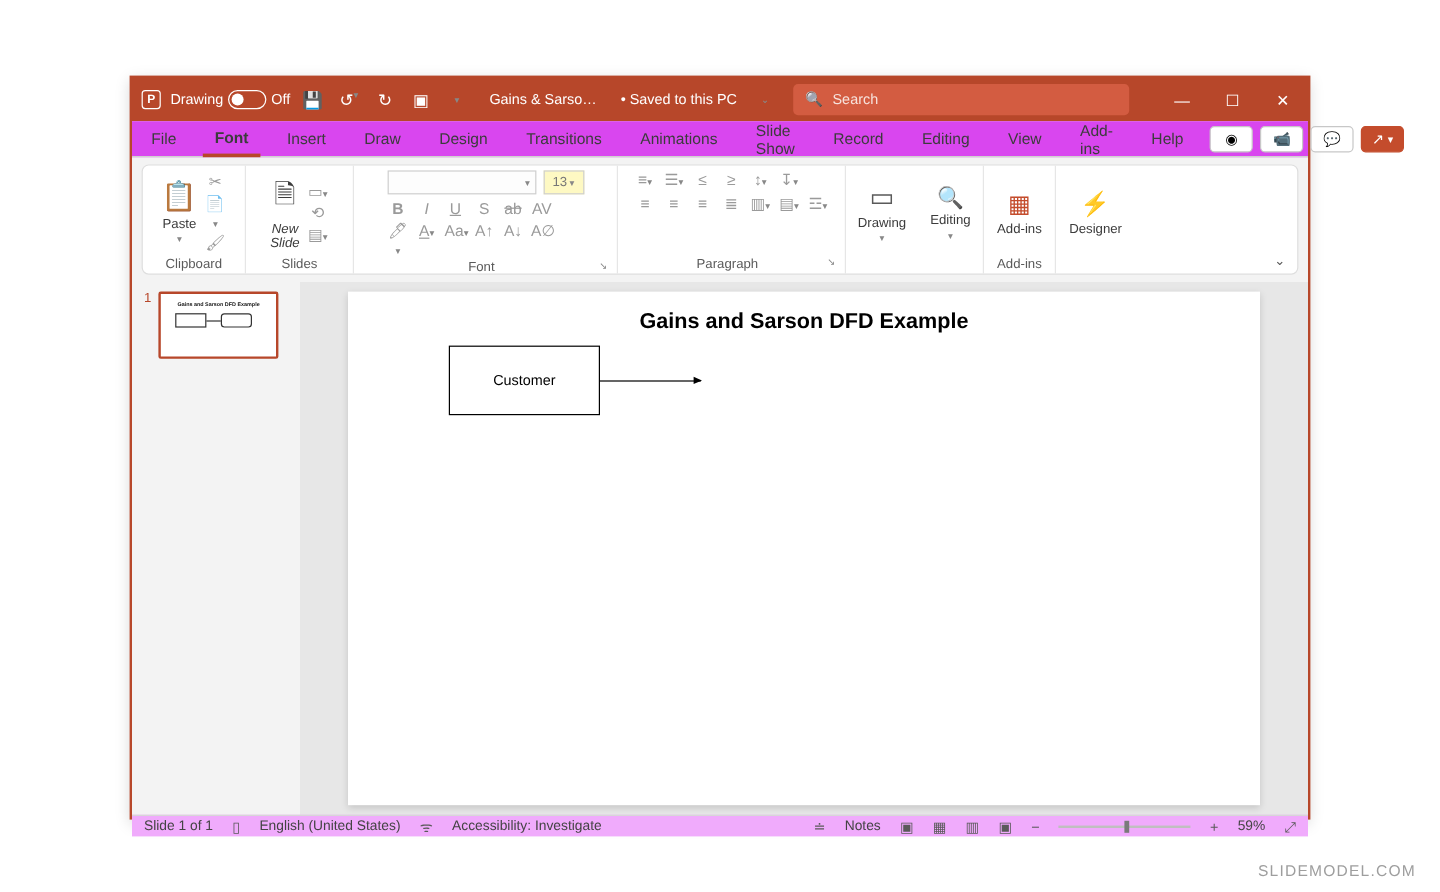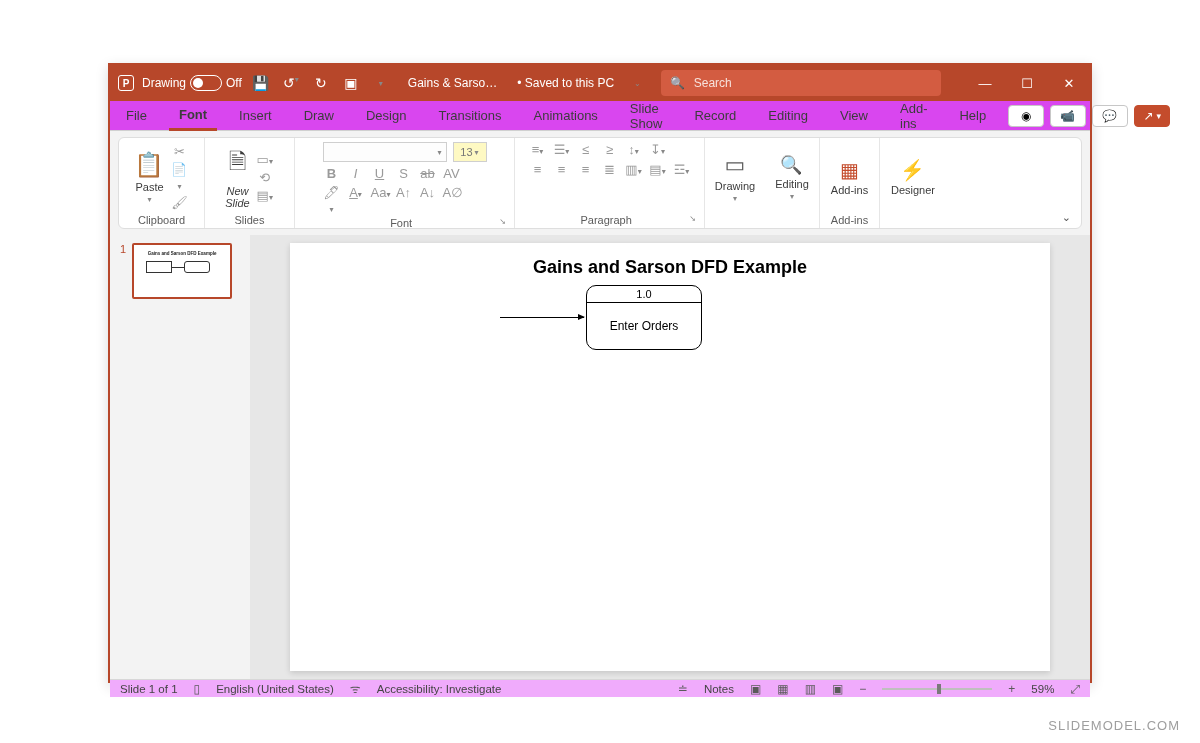--- a/index.html
+++ b/index.html
@@ -361,27 +361,26 @@
           <div class="trect" style="left:50px;top:16px;width:26px;height:12px;border-radius:3px;"></div>
           <div style="position:absolute;left:38px;top:22px;width:12px;height:1px;background:#333;"></div>
         </div>
       </div>
     </div>
 
     <div class="slidearea">
       <div class="slide">
         <div class="slide-title">Gains and Sarson DFD Example</div>
 
+        <div class="shape-entity" style="left:84px;top:45px;width:126px;height:58px;">
+          <span>Customer</span>
+        </div>
 
         <div class="arrow" style="left:210px;top:74px;width:84px;"></div>
 
-        <div class="shape-process" style="left:296px;top:42px;width:116px;height:65px;">
-          <div class="pid">1.0</div>
-          <div class="plabel">Enter Orders</div>
-        </div>
       </div>
     </div>
   </div>
 
   <div class="statusbar">
     <span>Slide 1 of 1</span>
     <span class="status-ico">▯</span>
     <span>English (United States)</span>
     <span class="status-ico">ᯤ</span>
     <span>Accessibility: Investigate</span>

